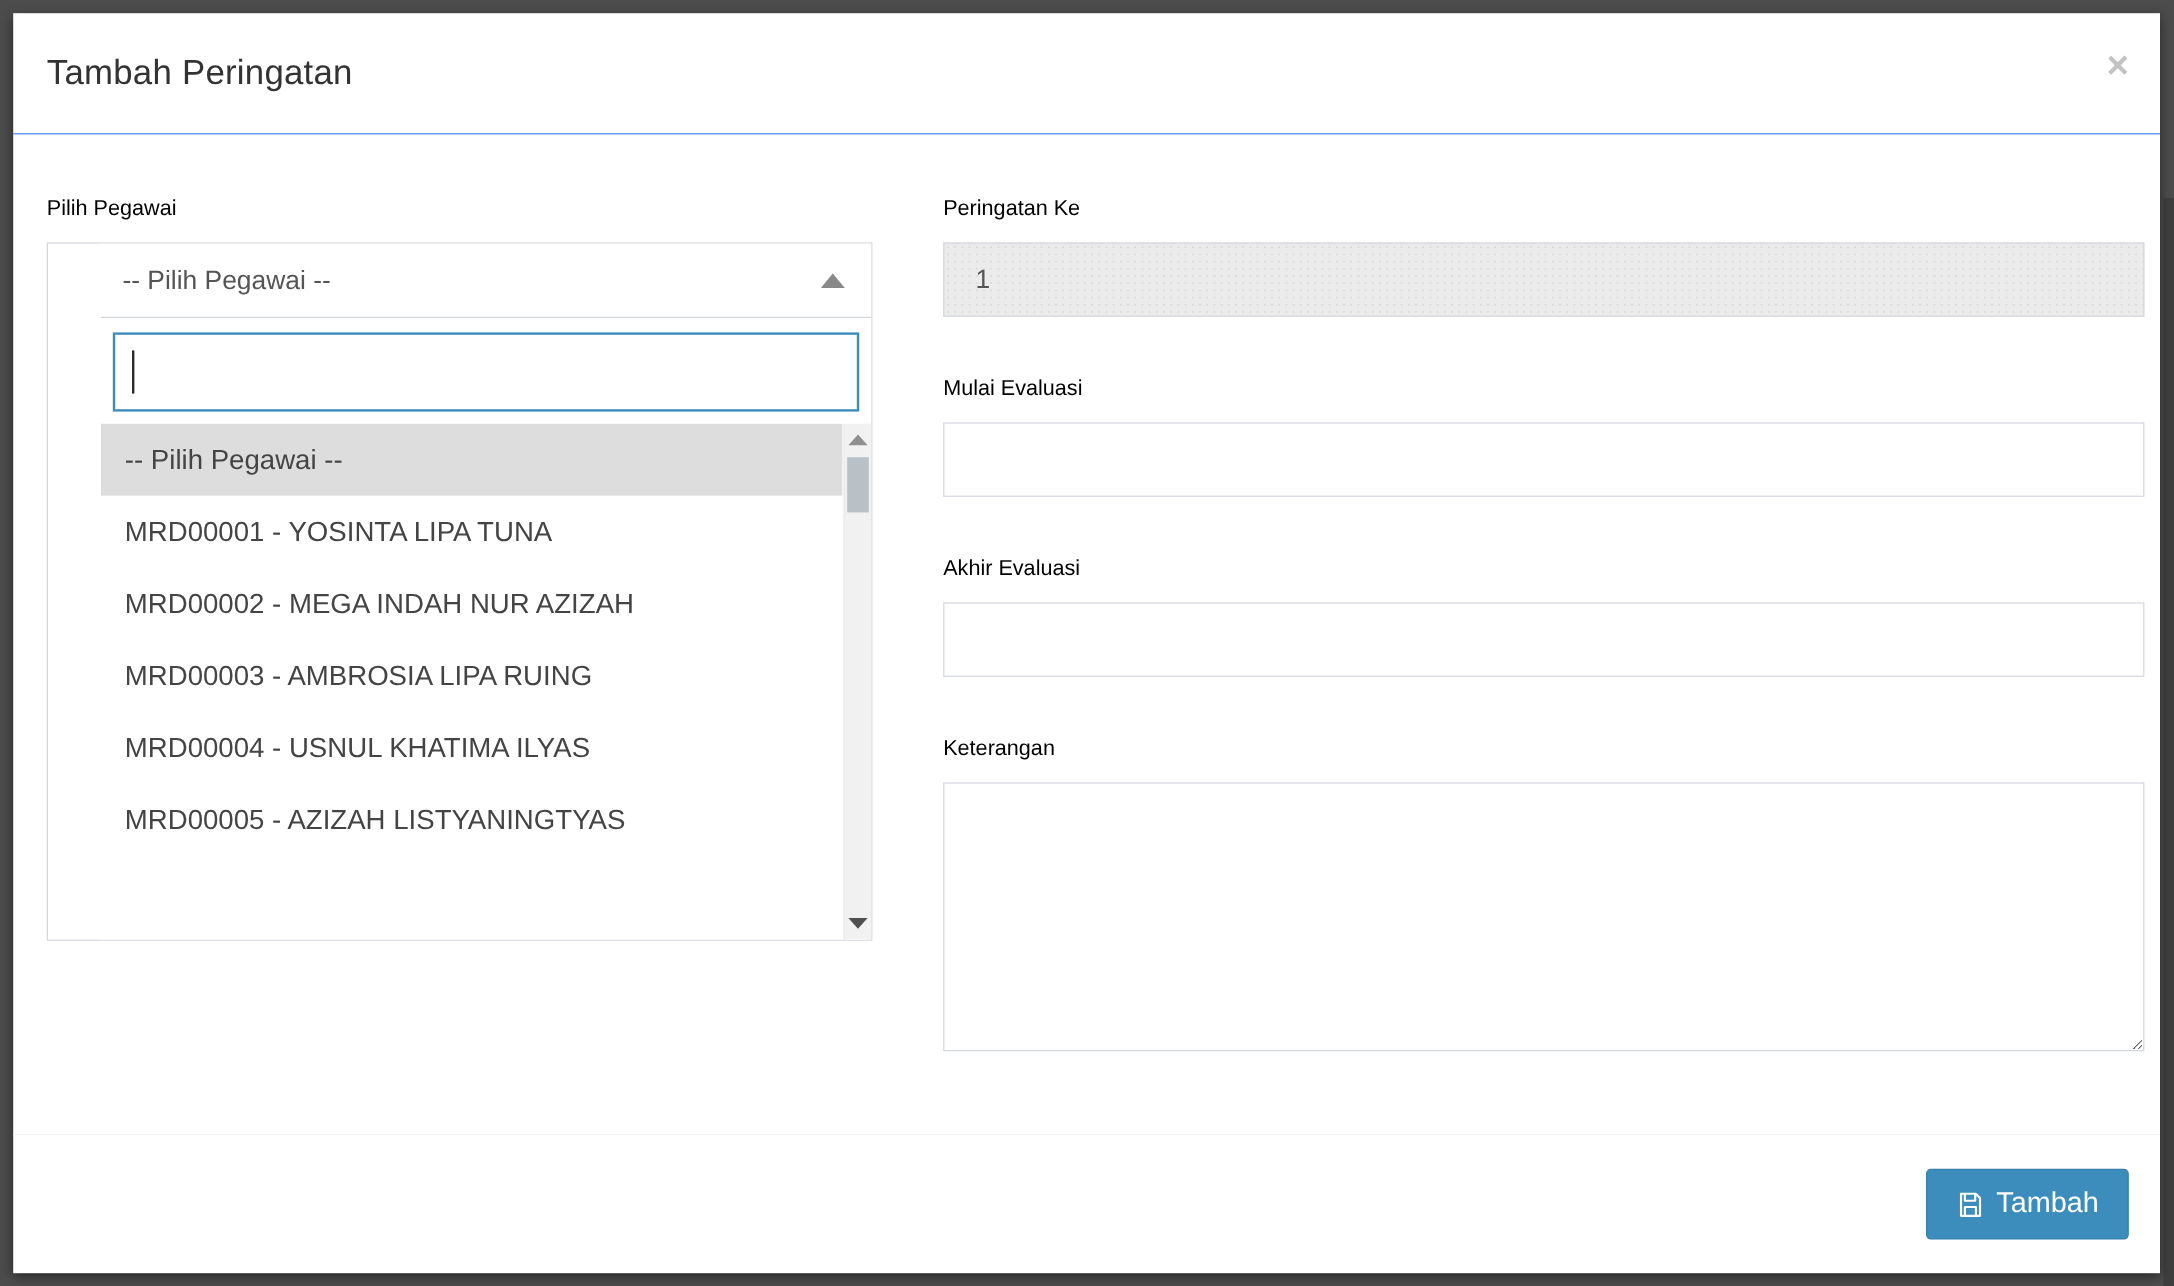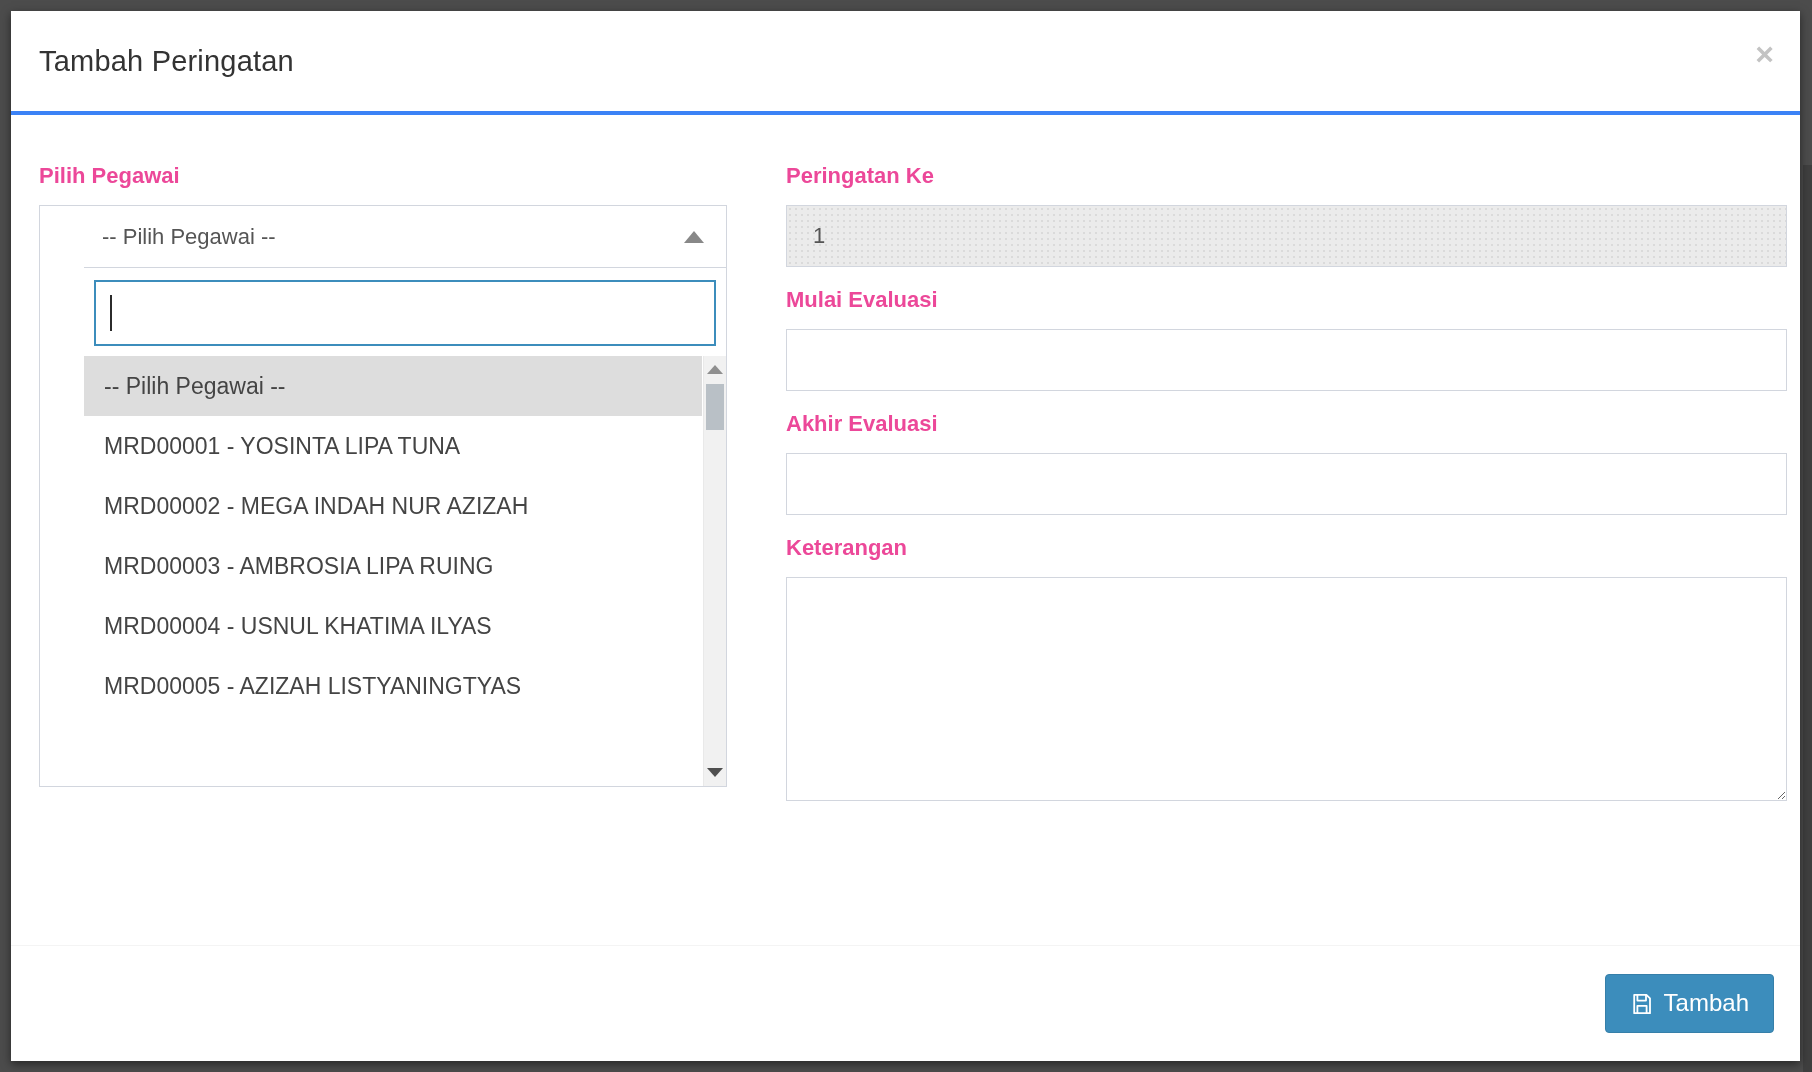--- a/index.html
+++ b/index.html
@@ -18,21 +18,21 @@
     position: absolute;
     left: 11px; top: 11px; right: 12px; bottom: 11px;
     background: #ffffff;
     display: flex;
     flex-direction: column;
     box-shadow: 0 3px 9px rgba(0,0,0,.5);
   }
   
   .modal-header {
     padding: 30px 26px 30px 28px;
-    border-bottom: 4px solid #3b82f6;
+    border-bottom: 1px solid #3b82f6;
     display: flex;
     align-items: flex-start;
   }
   .modal-title {
     font-size: 29px;
     font-weight: 500;
     color: #333;
     line-height: 40px;
     letter-spacing: 0.2px;
   }
@@ -48,23 +48,23 @@
   .modal-body {
     flex: 1;
     padding: 48px 13px 0 28px;
     display: flex;
     gap: 59px;
   }
   .col-left { width: 688px; flex: none; }
   .col-right { flex: 1; }
   .field-label {
     display: block;
-    font-size: 22px;
-    font-weight: bold;
-    color: #ec4899;
+    font-size: 18px;
+    font-weight: normal;
+    color: #000000;
     line-height: 26px;
     margin-bottom: 16px;
   }
   
   .select2-wrap { border: 1px solid #d2d6de; padding-left: 44px; }
   .select2-header {
     height: 62px;
     background: #fff;
     border-bottom: 1px solid #d2d6de;
     display: flex;
@@ -136,21 +136,21 @@
     background: #b9c0c6;
   }
   .scroll-arrow-down {
     position: absolute; bottom: 9px; left: 50%; transform: translateX(-50%);
     width: 0; height: 0;
     border-left: 8px solid transparent;
     border-right: 8px solid transparent;
     border-top: 9px solid #4f4f4f;
   }
   
-  .form-group { margin-bottom: 20px; }
+  .form-group { margin-bottom: 46px; }
   .form-control {
     display: block;
     width: 100%;
     height: 62px;
     border: 1px solid #d2d6de;
     background: #fff;
     font-size: 22px;
     color: #555;
     padding: 0 26px;
     font-family: "Liberation Sans", sans-serif;

